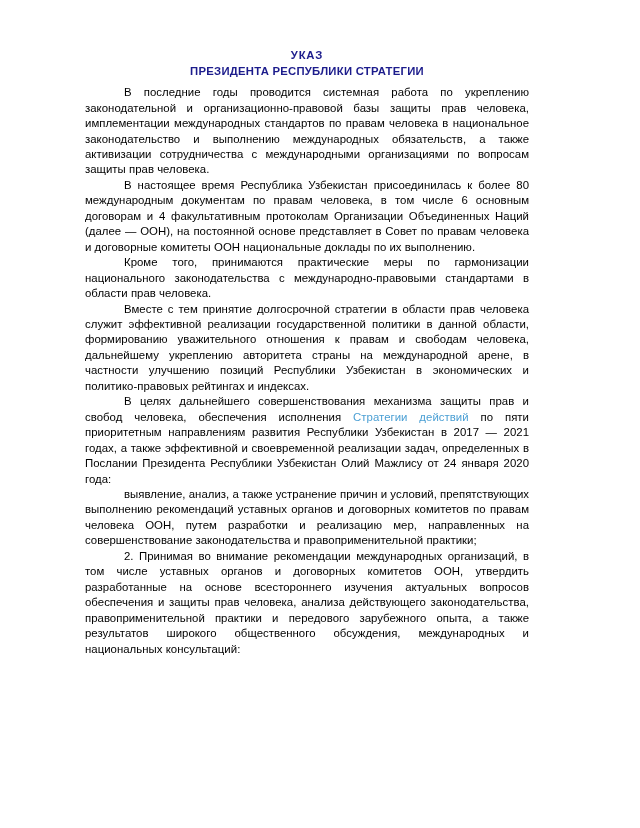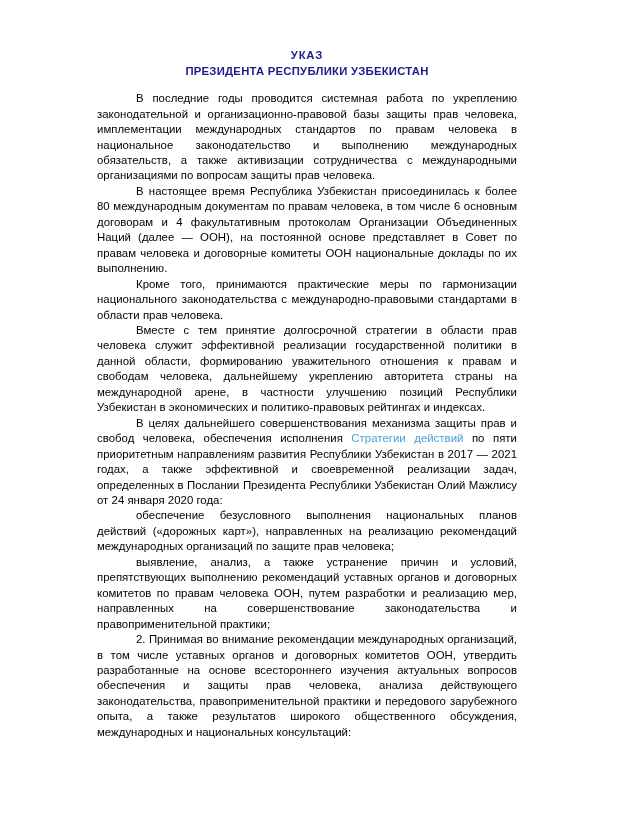--- a/index.html
+++ b/index.html
@@ -45,57 +45,56 @@
     letter-spacing: 0.1px;
   }
   .title-line.t4 {
     letter-spacing: 0.2px;
   }
   .body-text {
     font-size: 11.4px;
     line-height: 15.45px;
     text-align: justify;
     text-justify: inter-word;
-    margin: 12px;
+    margin: 0;
     color: #000000;
     letter-spacing: 0.02px;
   }
   .body-text p {
     margin: 0;
     text-indent: 39px;
   }
   .doc-link {
     color: #4a9fd4;
     text-decoration: none;
   }
 </style>
 </head>
 <body>
 
 <div class="page">
 
   <div class="title-block">
     <div class="title-line t1">УКАЗ</div>
-    <div class="title-line t2">ПРЕЗИДЕНТА РЕСПУБЛИКИ УЗБЕКИСТАН</div>
+    <div class="title-line t2">ПРЕЗИДЕНТА РЕСПУБЛИКИ СТРАТЕГИИ</div>
   </div>
 
   <div class="body-text">
 
     <p>В последние годы проводится системная работа по укреплению законодательной и организационно-правовой базы защиты прав человека, имплементации международных стандартов по правам человека в национальное законодательство и выполнению международных обязательств, а также активизации сотрудничества с международными организациями по вопросам защиты прав человека.</p>
 
     <p>В настоящее время Республика Узбекистан присоединилась к более 80 международным документам по правам человека, в том числе 6 основным договорам и 4 факультативным протоколам Организации Объединенных Наций (далее — ООН), на постоянной основе представляет в Совет по правам человека и договорные комитеты ООН национальные доклады по их выполнению.</p>
 
     <p>Кроме того, принимаются практические меры по гармонизации национального законодательства с международно-правовыми стандартами в области прав человека.</p>
 
     <p>Вместе с тем принятие долгосрочной стратегии в области прав человека служит эффективной реализации государственной политики в данной области, формированию уважительного отношения к правам и свободам человека, дальнейшему укреплению авторитета страны на международной арене, в частности улучшению позиций Республики Узбекистан в экономических и политико-правовых рейтингах и индексах.</p>
 
     <p><span>В целях дальнейшего совершенствования механизма защиты прав и свобод человека, обеспечения исполнения </span><a class="doc-link" href="#">Стратегии действий</a><span> по пяти приоритетным направлениям развития Республики Узбекистан в 2017 — 2021 годах, а также эффективной и своевременной реализации задач, определенных в Послании Президента Республики Узбекистан Олий Мажлису от 24 января 2020 года:</span></p>
 
 
-    <p>обеспечение безусловного выполнения национальных планов действий («дорожных карт»), направленных на реализацию рекомендаций международных организаций по защите прав человека;</p>
 
     <p>выявление, анализ, а также устранение причин и условий, препятствующих выполнению рекомендаций уставных органов и договорных комитетов по правам человека ООН, путем разработки и реализацию мер, направленных на совершенствование законодательства и правоприменительной практики;</p>
 
 
     <p>2. Принимая во внимание рекомендации международных организаций, в том числе уставных органов и договорных комитетов ООН, утвердить разработанные на основе всестороннего изучения актуальных вопросов обеспечения и защиты прав человека, анализа действующего законодательства, правоприменительной практики и передового зарубежного опыта, а также результатов широкого общественного обсуждения, международных и национальных консультаций:</p>
 
   </div>
 
 </div>
 

